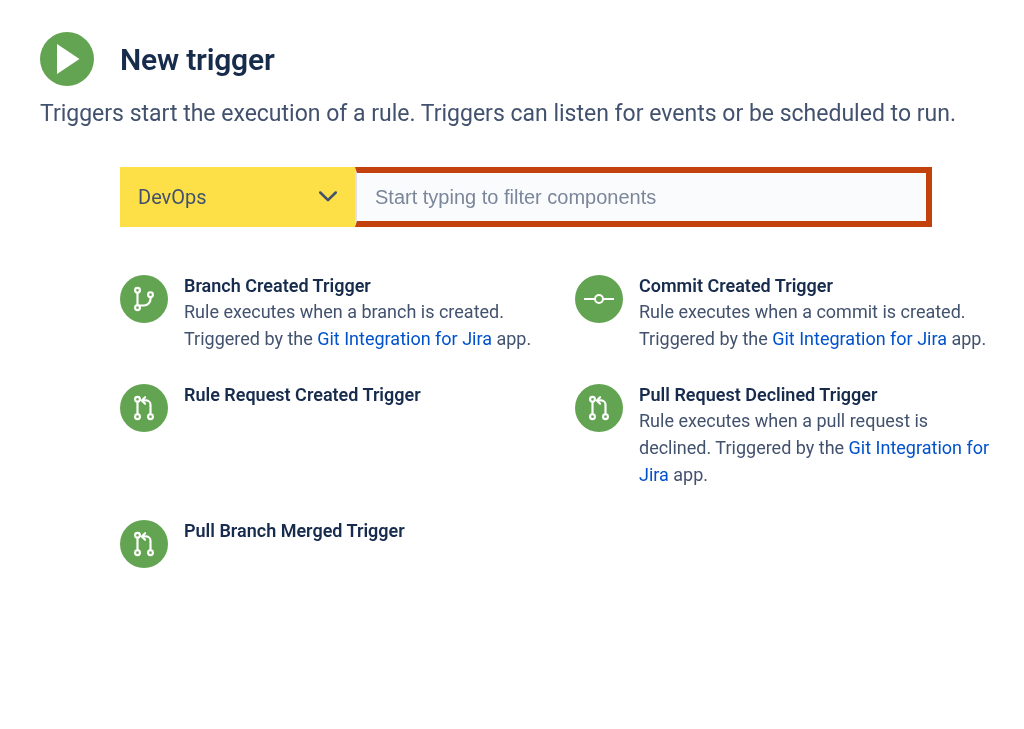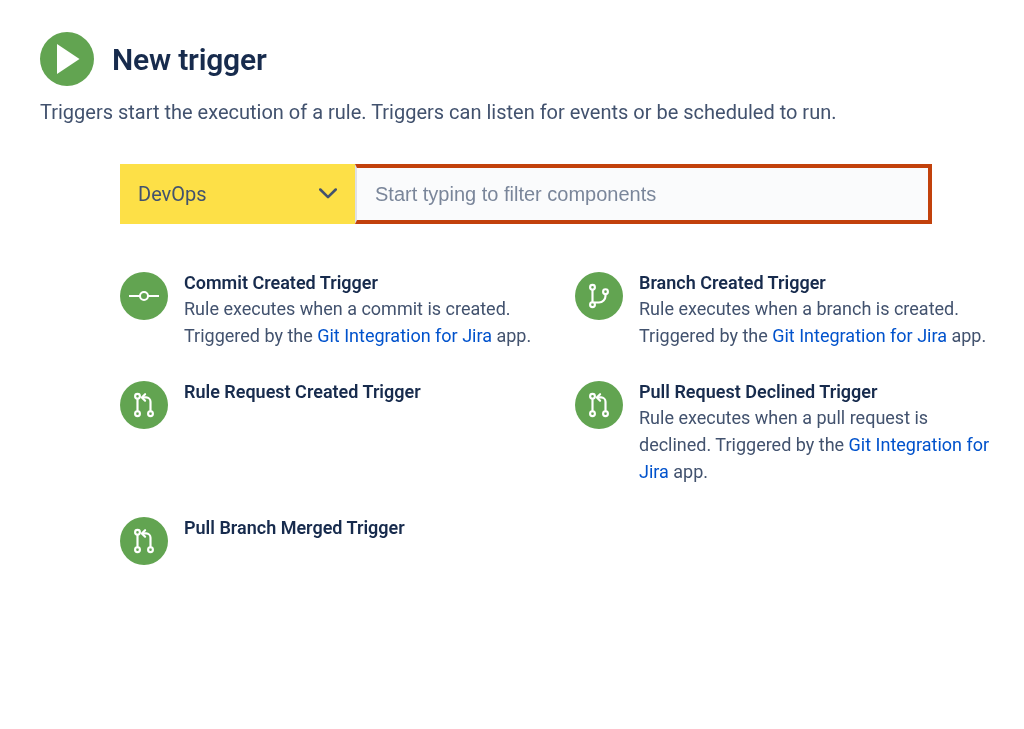--- a/index.html
+++ b/index.html
@@ -24,23 +24,24 @@
       display: flex;
       align-items: center;
       justify-content: center;
       flex-shrink: 0;
     }
     .page-title {
       font-size: 30px;
       font-weight: 600;
       color: #172b4d;
       letter-spacing: -0.2px;
+      margin-left: 8px;
     }
     .page-desc {
-      font-size: 20px;
+      font-size: 23px;
       color: #42526e;
       margin-bottom: 40px;
     }
     .filter-bar {
       display: flex;
       margin-left: 80px;
       margin-bottom: 48px;
       width: 812px;
     }
     .filter-dropdown {
@@ -54,21 +55,21 @@
       width: 235px;
       cursor: pointer;
     }
     .filter-dropdown-label {
       font-size: 20px;
       color: #42526e;
     }
     .filter-input {
       flex: 1;
       height: 60px;
-      border: 4px solid #c2410c;
+      border: 6px solid #c2410c;
       border-left: 2px solid #dfe1e6;
       background: #fafbfc;
       font-size: 20px;
       padding: 0 18px;
       color: #172b4d;
       outline: none;
     }
     .filter-input::placeholder {
       color: #7a869a;
     }
@@ -135,51 +136,51 @@
         <path d="M1 1 L7 7 L13 1" stroke="#42526e" stroke-width="2" fill="none" stroke-linecap="round" stroke-linejoin="round"></path>
       </svg>
     </span>
   </div>
   <input class="filter-input" type="text" placeholder="Start typing to filter components" style="">
 </div>
 
 <div class="grid" id="trigger-grid">
     <div class="trigger-item">
       <div class="trigger-icon">
+        <svg width="26" height="26" viewBox="0 0 24 24" fill="none" stroke="#ffffff" stroke-width="2" stroke-linecap="round" stroke-linejoin="round">
+          <circle cx="6" cy="4" r="2.2"></circle>
+          <circle cx="6" cy="20" r="2.2"></circle>
+          <circle cx="18" cy="8" r="2.2"></circle>
+          <path d="M6 6.2 V17.8"></path>
+          <path d="M18 10.2 V12 A6 6 0 0 1 12 18 H8.2"></path>
+        </svg>
+      </div>
+      <div class="trigger-content">
+        <div class="trigger-title">Branch Created Trigger</div>
+        <div class="trigger-desc"><span>Rule executes when a branch is created. Triggered by the </span><a class="link-inline" href="#">Git Integration for Jira</a><span> app.</span></div>
+      </div>
+    </div>
+    <div class="trigger-item">
+      <div class="trigger-icon">
         <svg width="30" height="18" viewBox="0 0 30 14" fill="none" stroke="#ffffff" stroke-width="2" stroke-linecap="round">
           <circle cx="15" cy="7" r="4"></circle>
           <line x1="0" y1="7" x2="11" y2="7"></line>
           <line x1="19" y1="7" x2="30" y2="7"></line>
         </svg>
       </div>
       <div class="trigger-content">
         <div class="trigger-title">Commit Created Trigger</div>
         <div class="trigger-desc"><span>Rule executes when a commit is created. Triggered by the </span><a class="link-inline" href="#">Git Integration for Jira</a><span> app.</span></div>
       </div>
     </div>
     <div class="trigger-item">
       <div class="trigger-icon">
         <svg width="26" height="26" viewBox="0 0 24 24" fill="none" stroke="#ffffff" stroke-width="2" stroke-linecap="round" stroke-linejoin="round">
           <circle cx="6" cy="4" r="2.2"></circle>
           <circle cx="6" cy="20" r="2.2"></circle>
-          <circle cx="18" cy="8" r="2.2"></circle>
-          <path d="M6 6.2 V17.8"></path>
-          <path d="M18 10.2 V12 A6 6 0 0 1 12 18 H8.2"></path>
-        </svg>
-      </div>
-      <div class="trigger-content">
-        <div class="trigger-title">Branch Created Trigger</div>
-        <div class="trigger-desc"><span>Rule executes when a branch is created. Triggered by the </span><a class="link-inline" href="#">Git Integration for Jira</a><span> app.</span></div>
-      </div>
-    </div>
-    <div class="trigger-item">
-      <div class="trigger-icon">
-        <svg width="26" height="26" viewBox="0 0 24 24" fill="none" stroke="#ffffff" stroke-width="2" stroke-linecap="round" stroke-linejoin="round">
-          <circle cx="6" cy="4" r="2.2"></circle>
-          <circle cx="6" cy="20" r="2.2"></circle>
           <circle cx="18" cy="20" r="2.2"></circle>
           <path d="M6 6.2 V17.8"></path>
           <path d="M18 17.8 V9 A4 4 0 0 0 14 5 H11"></path>
           <path d="M13 2 L10 5 L13 8"></path>
         </svg>
       </div>
       <div class="trigger-content">
         <div class="trigger-title">Rule Request Created Trigger</div>
       </div>
     </div>

